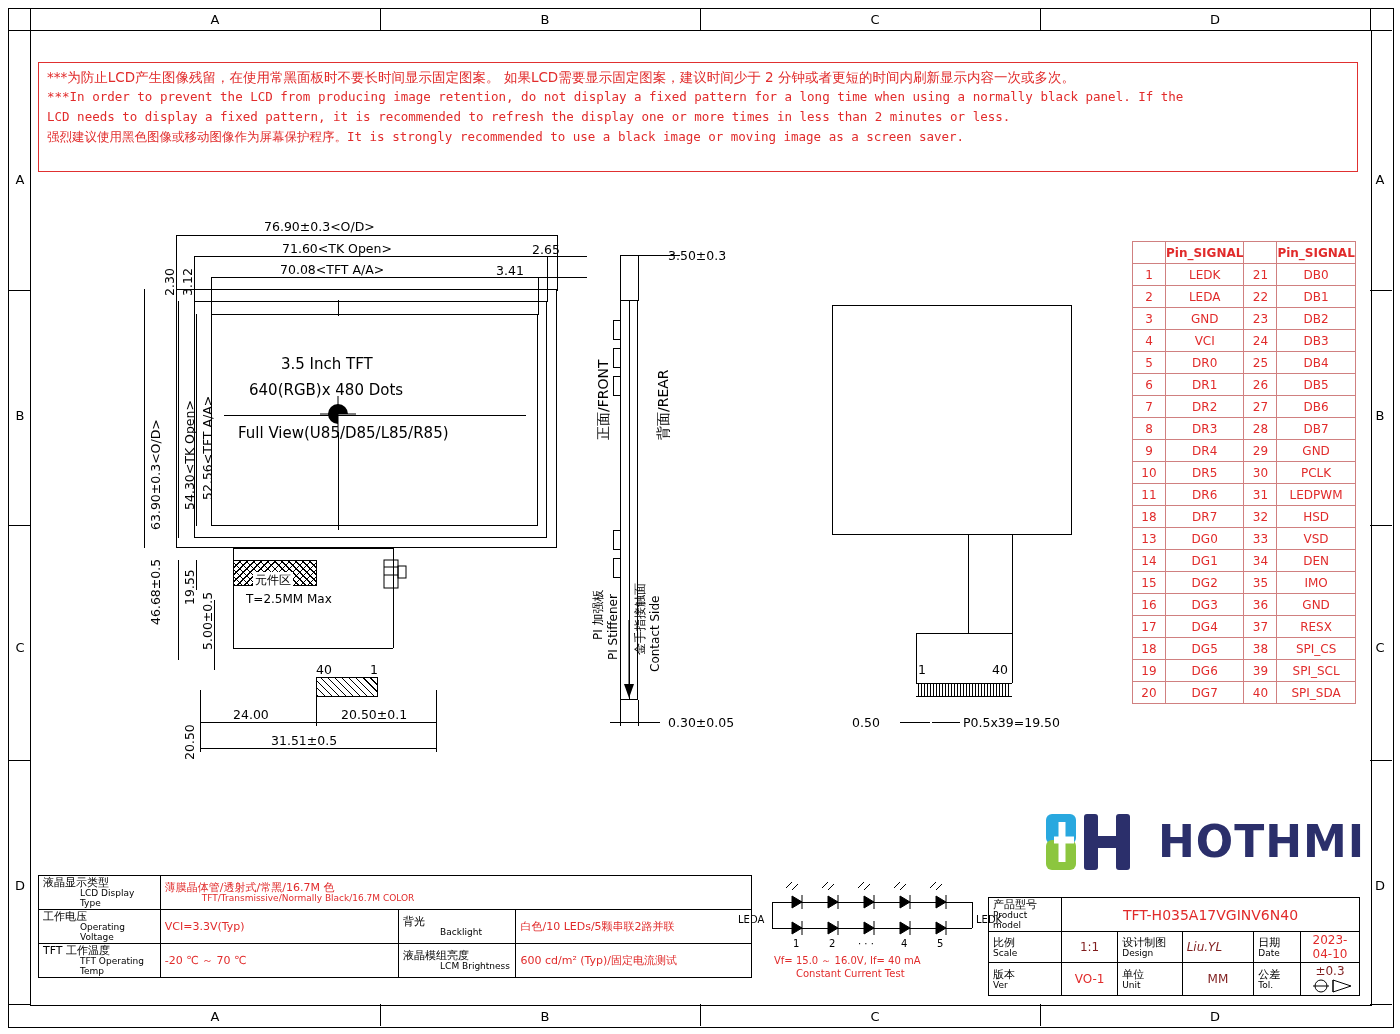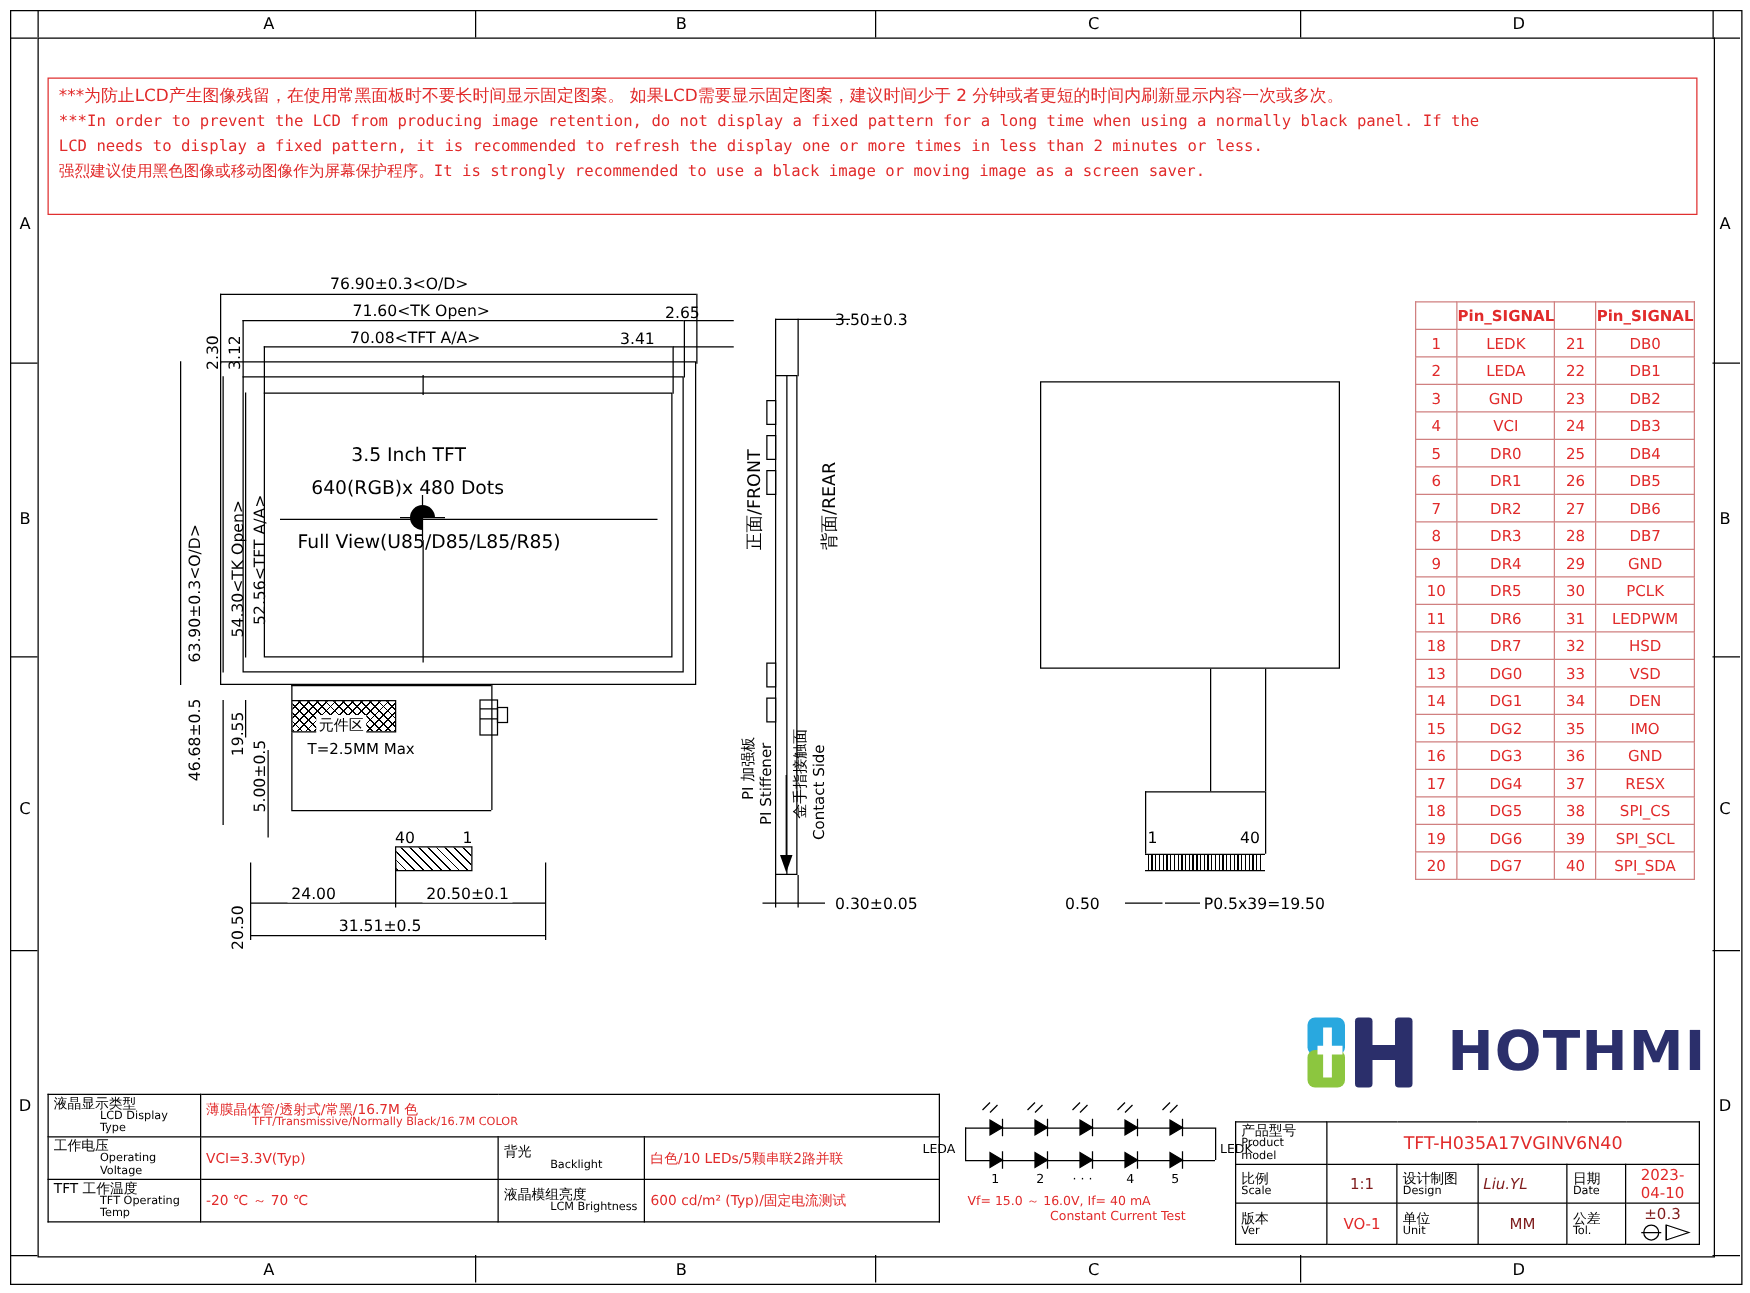--- a/index.html
+++ b/index.html
@@ -465,21 +465,21 @@
       </g>
     </svg>
     <div class="ledlbl" style="left:-30px;top:34px;">LEDA</div>
     <div class="ledlbl" style="left:208px;top:34px;">LEDK</div>
     <div class="ledlbl" style="left:25px;top:58px;">1</div>
     <div class="ledlbl" style="left:61px;top:58px;">2</div>
     <div class="ledlbl" style="left:90px;top:58px;">· · ·</div>
     <div class="ledlbl" style="left:133px;top:58px;">4</div>
     <div class="ledlbl" style="left:169px;top:58px;">5</div>
     <div class="ledtxt" style="left:6px;top:74px;">Vf= 15.0 ～ 16.0V, If= 40 mA</div>
-    <div class="ledtxt" style="left:28px;top:88px;margin-left:44px;">Constant Current Test</div>
+    <div class="ledtxt" style="left:28px;top:88px;">Constant Current Test</div>
   </div>
 
   <table class="spec">
     <tbody>
         <tr>
       <td class="c1">
             <span class="cn">液晶显示类型</span>
             <span class="en">LCD Display Type</span>
           </td>
       <td colspan="3">

